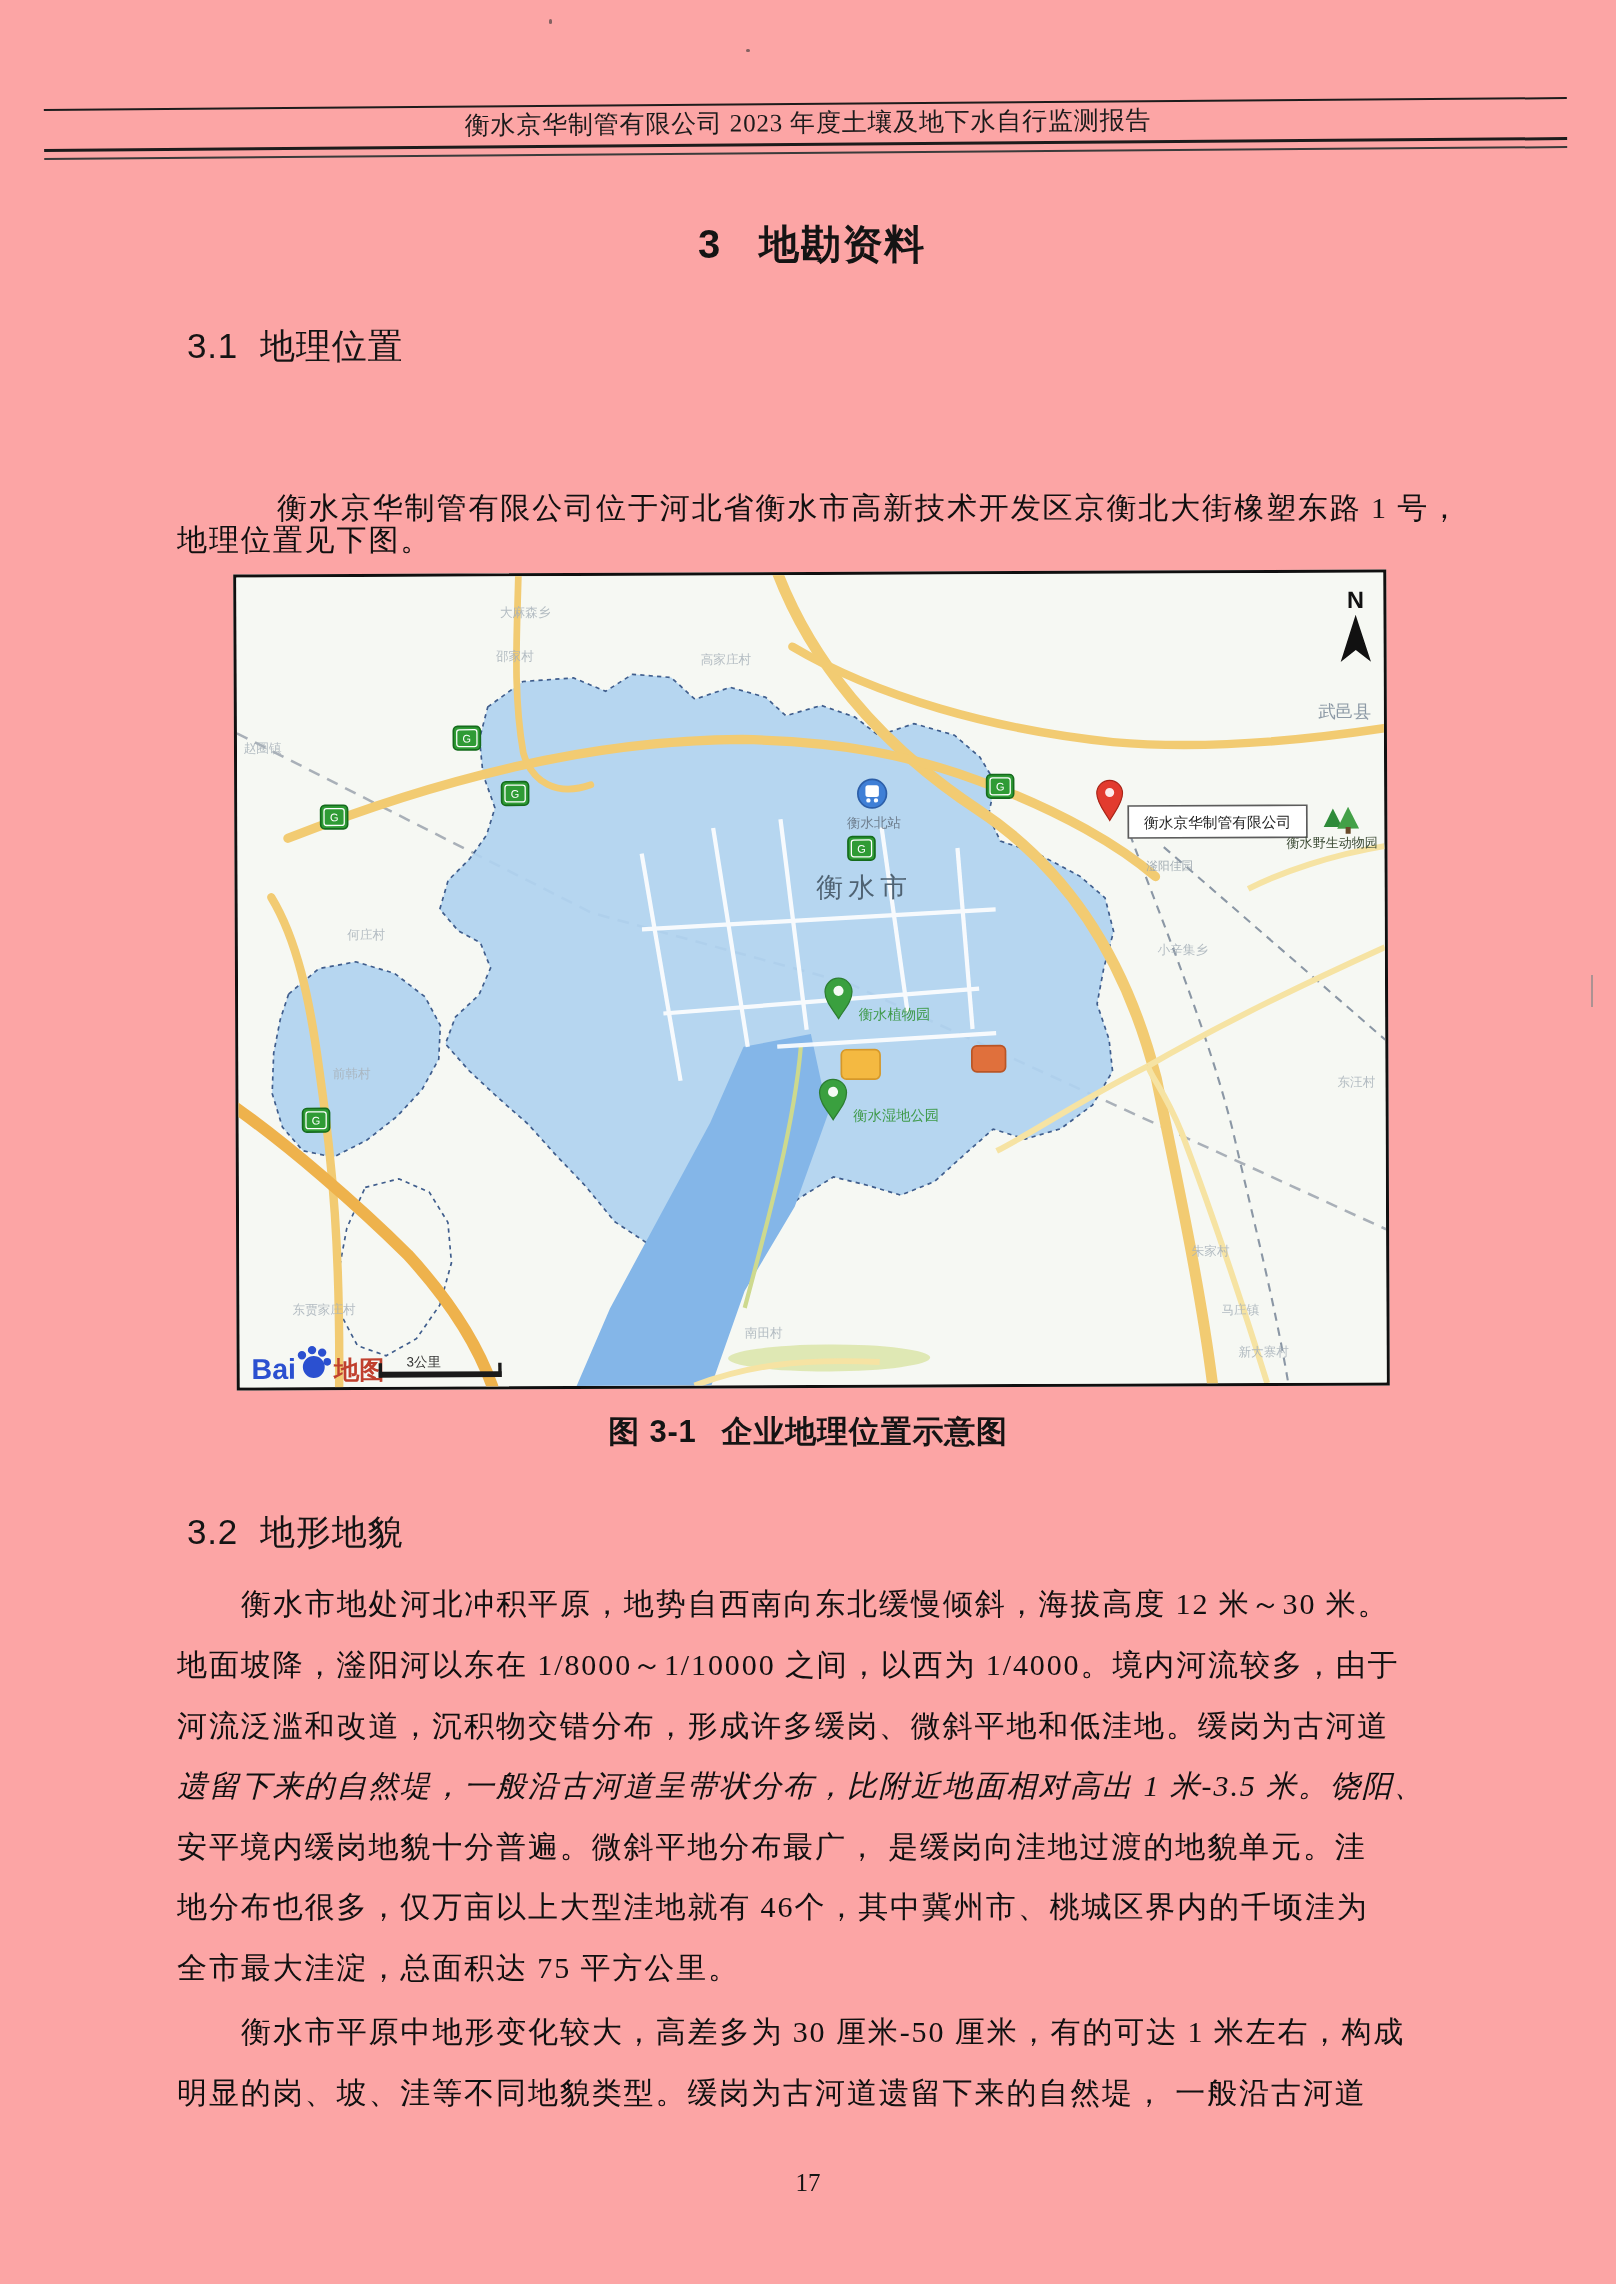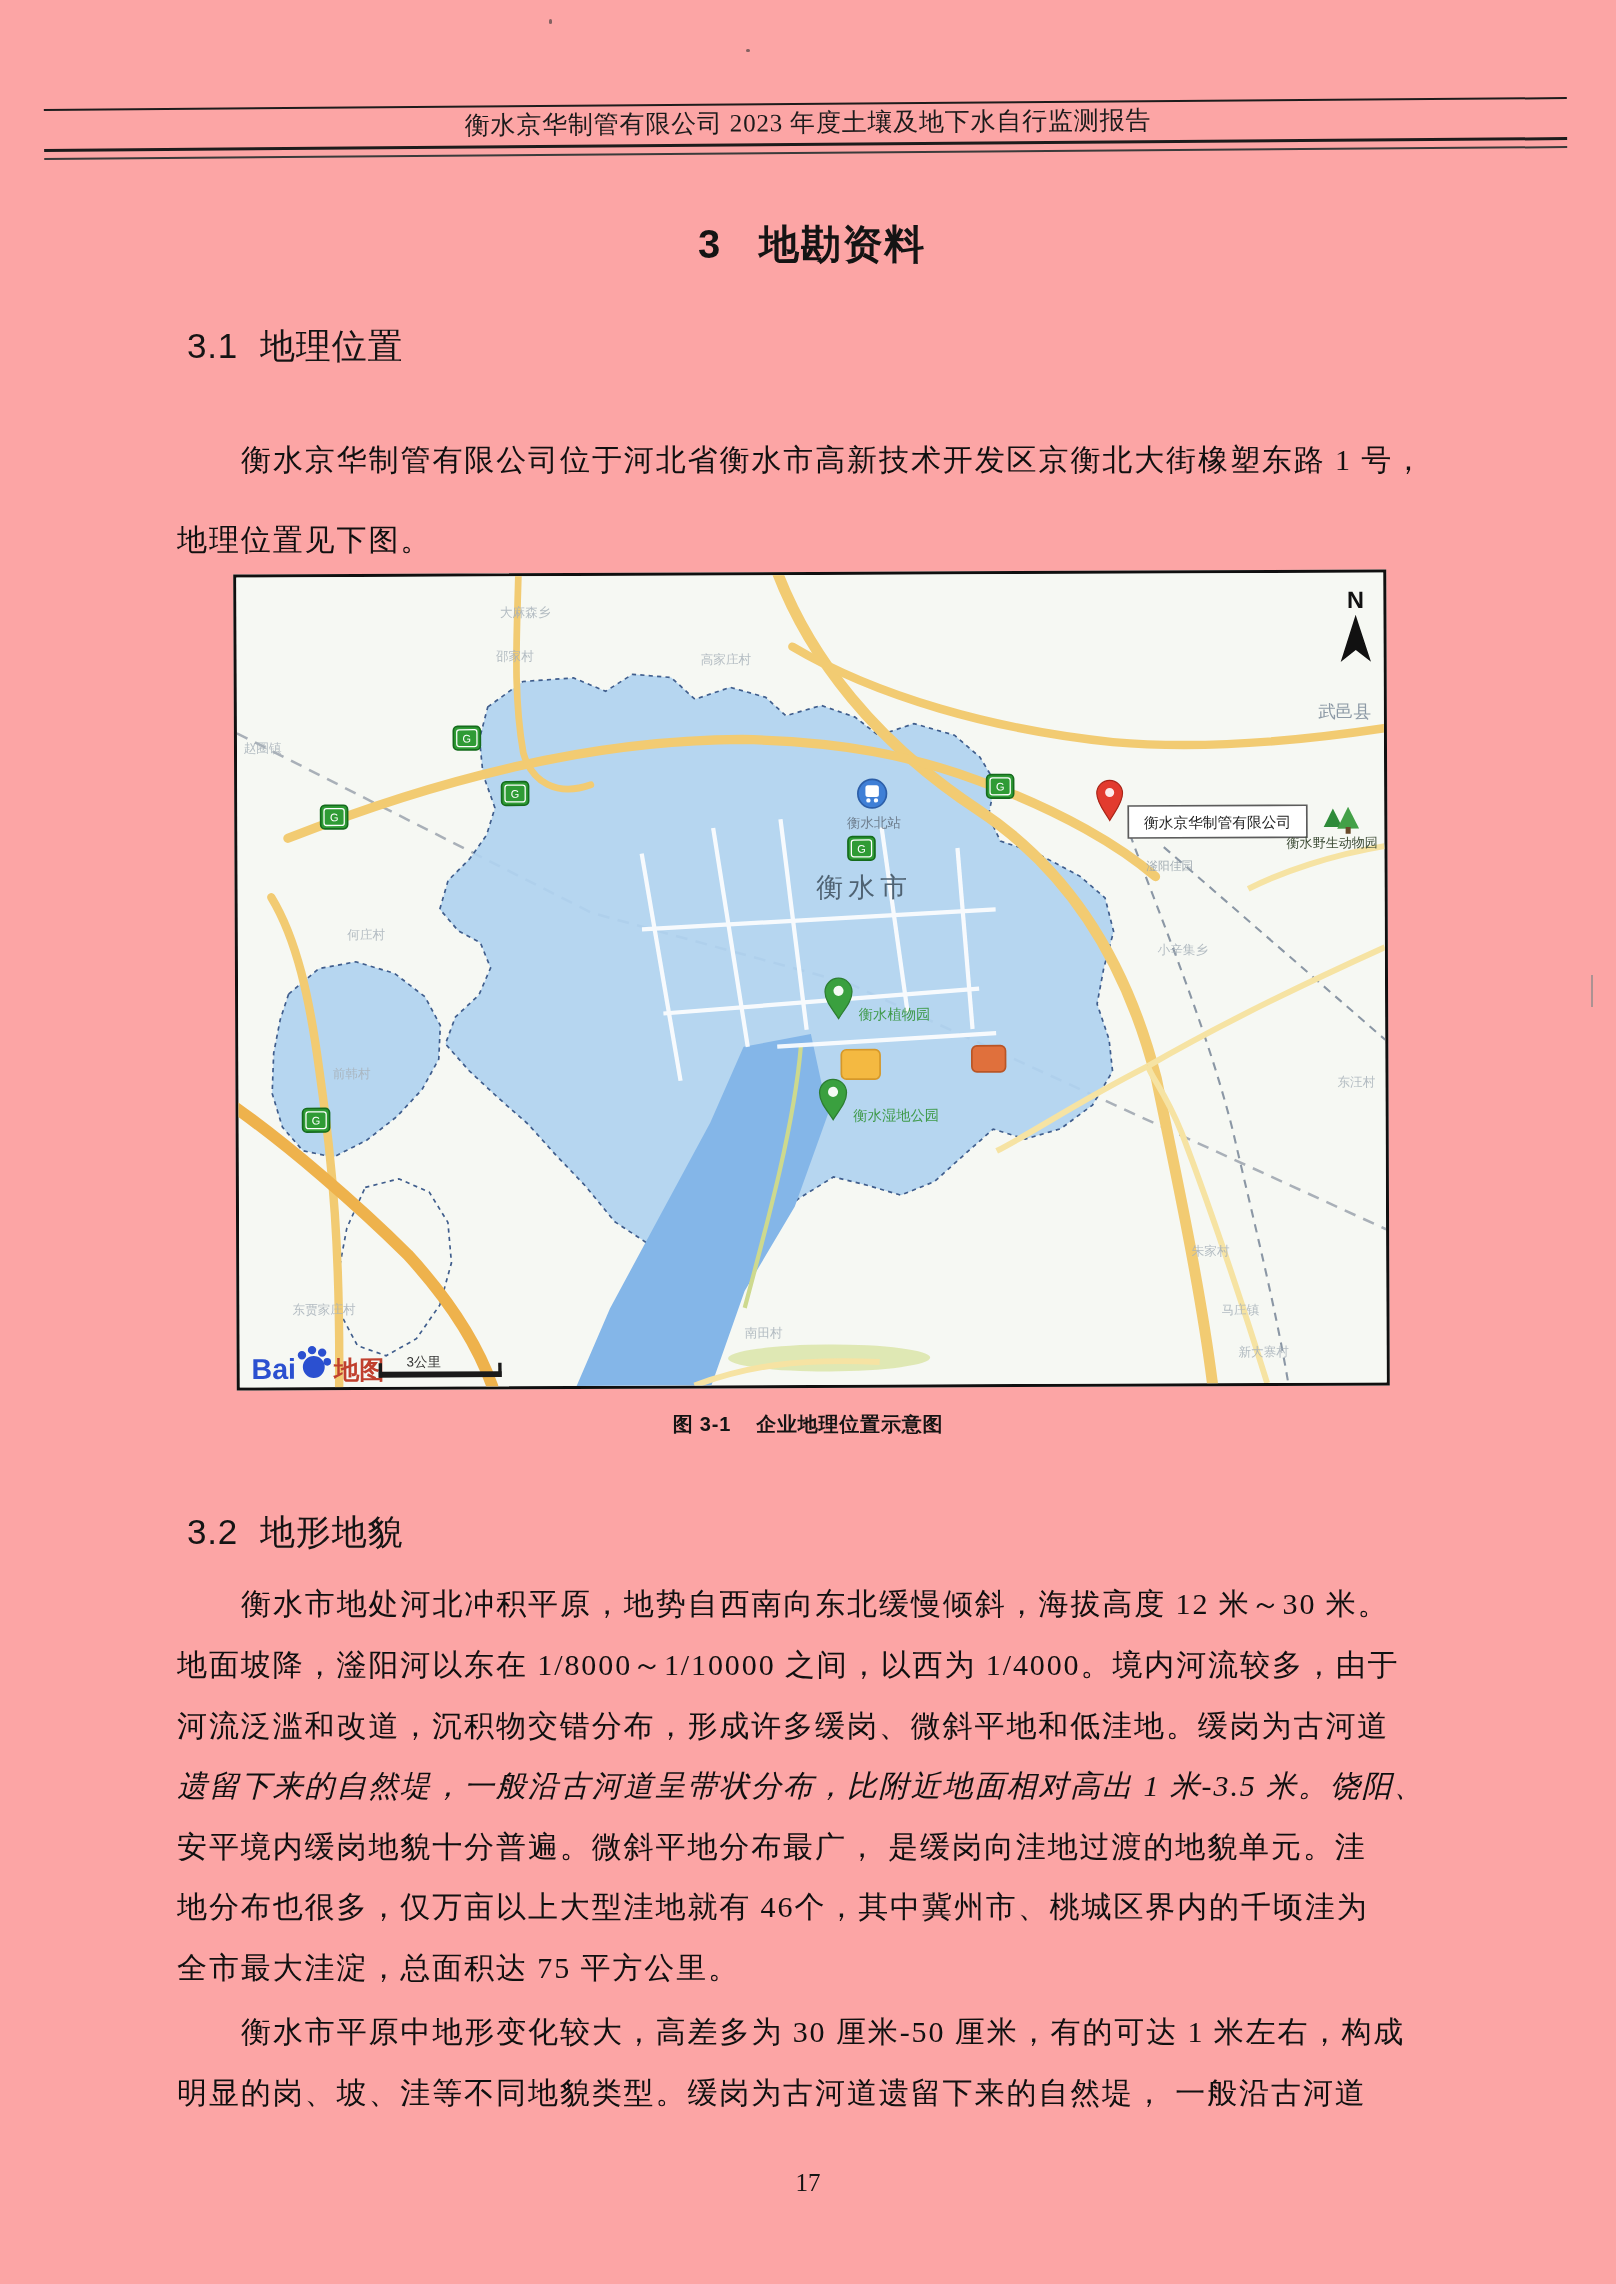--- a/index.html
+++ b/index.html
@@ -26,21 +26,21 @@
   .h32{top:1509px;}
   
   .bl{position:absolute;left:177px;font-size:30px;letter-spacing:1.9px;white-space:nowrap;color:#101010;}
   .indent{left:241px;}
   
   .map-frame{position:absolute;left:235px;top:572px;width:1147px;height:810px;
              border:3.4px solid #101010;background:#f6f8f3;transform:rotate(-0.25deg);box-sizing:content-box;}
   .map-frame svg{display:block;width:100%;height:100%;}
   svg text{font-family:"Liberation Sans","DejaVu Sans",sans-serif;}
   .caption{position:absolute;top:1411px;left:0;right:0;text-align:center;
-           font-weight:bold;font-size:20px;letter-spacing:0.8px;}
+           font-weight:bold;font-size:31px;letter-spacing:0.8px;}
   .caption .cap-label{margin-right:25px;}
   .pagenum{position:absolute;top:2169px;left:0;right:0;text-align:center;font-size:25px;}
 </style>
 </head>
 <body>
 
 <div class="page">
 
   <div class="speck" style="left:549px;top:18.5px;width:3.4px;height:5.9px;"></div>
   <div class="speck" style="left:746px;top:49px;width:4.2px;height:3.4px;"></div>
@@ -53,21 +53,21 @@
     <div class="rule rule-c"></div>
   </div>
 
   <div class="chapter sans">
     <span class="num">3</span><span>地勘资料</span>
   </div>
 
   <div class="h-sec h31 sans">
     <span class="num">3.1</span><span>地理位置</span>
   </div>
-  <div class="bl indent" style="top:440px;">衡水京华制管有限公司位于河北省衡水市高新技术开发区京衡北大街橡塑东路 1 号，</div>
+  <div class="bl indent" style="top:488px;margin-left:36px;">衡水京华制管有限公司位于河北省衡水市高新技术开发区京衡北大街橡塑东路 1 号，</div>
   <div class="bl" style="top:520px;text-align:center;">地理位置见下图。</div>
 
   <div class="map-frame">
     <svg viewBox="0 0 1362 962" preserveAspectRatio="none">
 
       <rect x="0" y="0" width="1362" height="962" fill="#f6f8f3"></rect>
 
       <g stroke="#a9b0b8" stroke-width="3" stroke-dasharray="14 10" fill="none">
         <path d="M0,185 L420,400 L725,485"></path>
         <path d="M725,485 L1362,780"></path>

